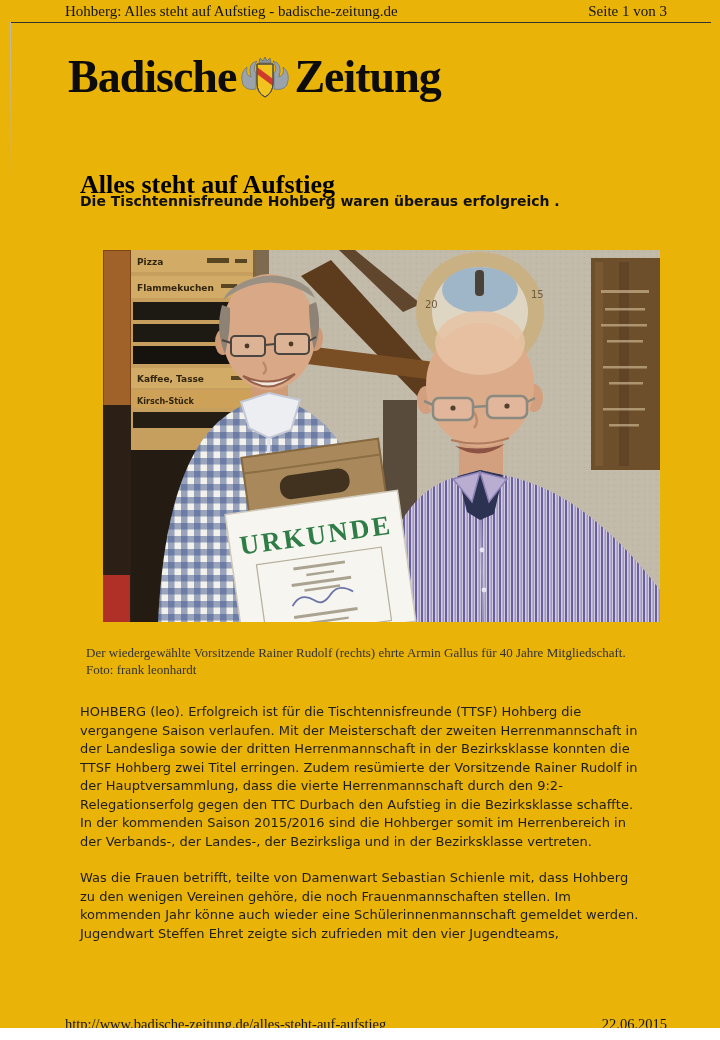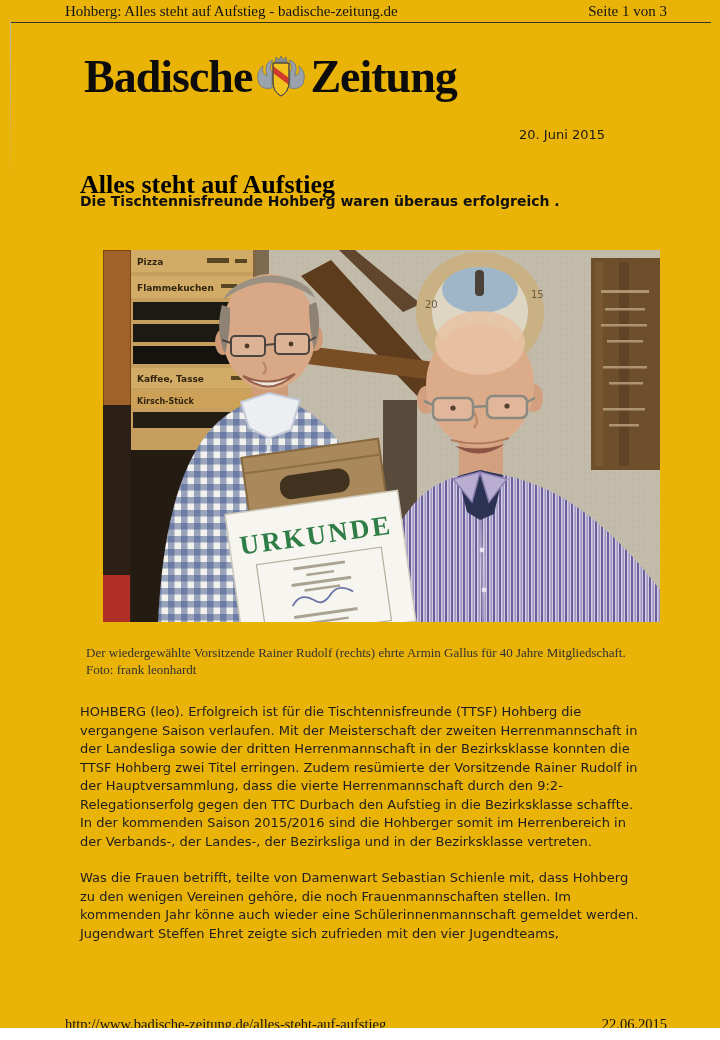--- a/index.html
+++ b/index.html
@@ -12,23 +12,23 @@
   .ph-title{position:absolute;left:55px;top:3px;white-space:nowrap;}
   .ph-page{position:absolute;right:44px;top:3px;white-space:nowrap;}
   .left-edge-line{position:absolute;left:10px;top:22px;width:1px;height:160px;
       background:linear-gradient(#b9b9b9,rgba(185,185,185,0));}
   .print-footer{position:absolute;left:10px;top:1016px;width:701px;height:18px;
       font-family:"Liberation Serif",serif;font-size:14.5px;color:#141414;}
   .pf-url{position:absolute;left:55px;top:0;white-space:nowrap;}
   .pf-date{position:absolute;right:44px;top:0;white-space:nowrap;text-align:center;}
   .bottom-bar{position:absolute;left:0;top:1033px;width:720px;height:7px;background:#46505c;}
   
-  .masthead{position:absolute;left:68px;top:50px;display:flex;
+  .masthead{position:absolute;left:68px;top:50px;display:flex;align-items:center;
       font-family:"Liberation Serif",serif;font-weight:bold;font-size:46px;
-      letter-spacing:-1px;color:#0c0c0c;margin-left:16px;}
+      letter-spacing:-1px;color:#0c0c0c;}
   .crest{width:56px;height:48px;margin:4px 1px 0 1px;flex:0 0 auto;}
   
   .article-date{position:absolute;left:80px;top:127px;width:525px;text-align:right;
       font-family:"DejaVu Sans",sans-serif;font-size:13px;color:#1a1a1a;}
   .headline{position:absolute;left:80px;top:153px;font-family:Liberation Serif, serif;
       font-size:26px;font-weight:bold;color:#000;}
   .subheadline{position:absolute;left:80px;top:193px;font-family:"DejaVu Sans",sans-serif;
       font-size:14px;font-weight:bold;color:#101010;}
   .photo-frame{position:absolute;left:83px;top:250px;width:557px;height:372px;overflow:hidden;margin-left:20px;}
   .photo-caption{position:absolute;left:86px;top:644px;width:552px;
@@ -59,21 +59,20 @@
         <path d="M22,8 L34,8 L33,3 L30,6 L28,2 L26,6 L23,3 Z" fill="#8a939b" stroke="#5d666e" stroke-width="0.7"></path>
 
         <path d="M20,9 L36,9 L36,28 Q36,38 28,42 Q20,38 20,28 Z" fill="#f2c31f" stroke="#4a4a4a" stroke-width="1"></path>
         <path d="M20,12 L36,24 L36,31 L20,19 Z" fill="#cf3a2c"></path>
         <path d="M20,9 L36,9 L36,28 Q36,38 28,42 Q20,38 20,28 Z" fill="none" stroke="#4a4a4a" stroke-width="1"></path>
       </svg>
     </span>
     <span>Zeitung</span>
   </div>
 
-  <div class="article-date">20. Juni 2015</div>
   <h1 class="headline">Alles steht auf Aufstieg</h1>
   <div class="subheadline">Die Tischtennisfreunde Hohberg waren überaus erfolgreich .</div>
 
   <div class="photo-frame">
     <svg viewBox="0 0 557 372" width="557" height="372">
       <defs>
         <pattern id="gingham" width="13" height="13" patternUnits="userSpaceOnUse">
           <rect width="13" height="13" fill="#f2f1ec"></rect>
           <rect x="0" y="0" width="6.5" height="13" fill="#40568c" opacity="0.5"></rect>
           <rect x="0" y="0" width="13" height="6.5" fill="#40568c" opacity="0.5"></rect>

